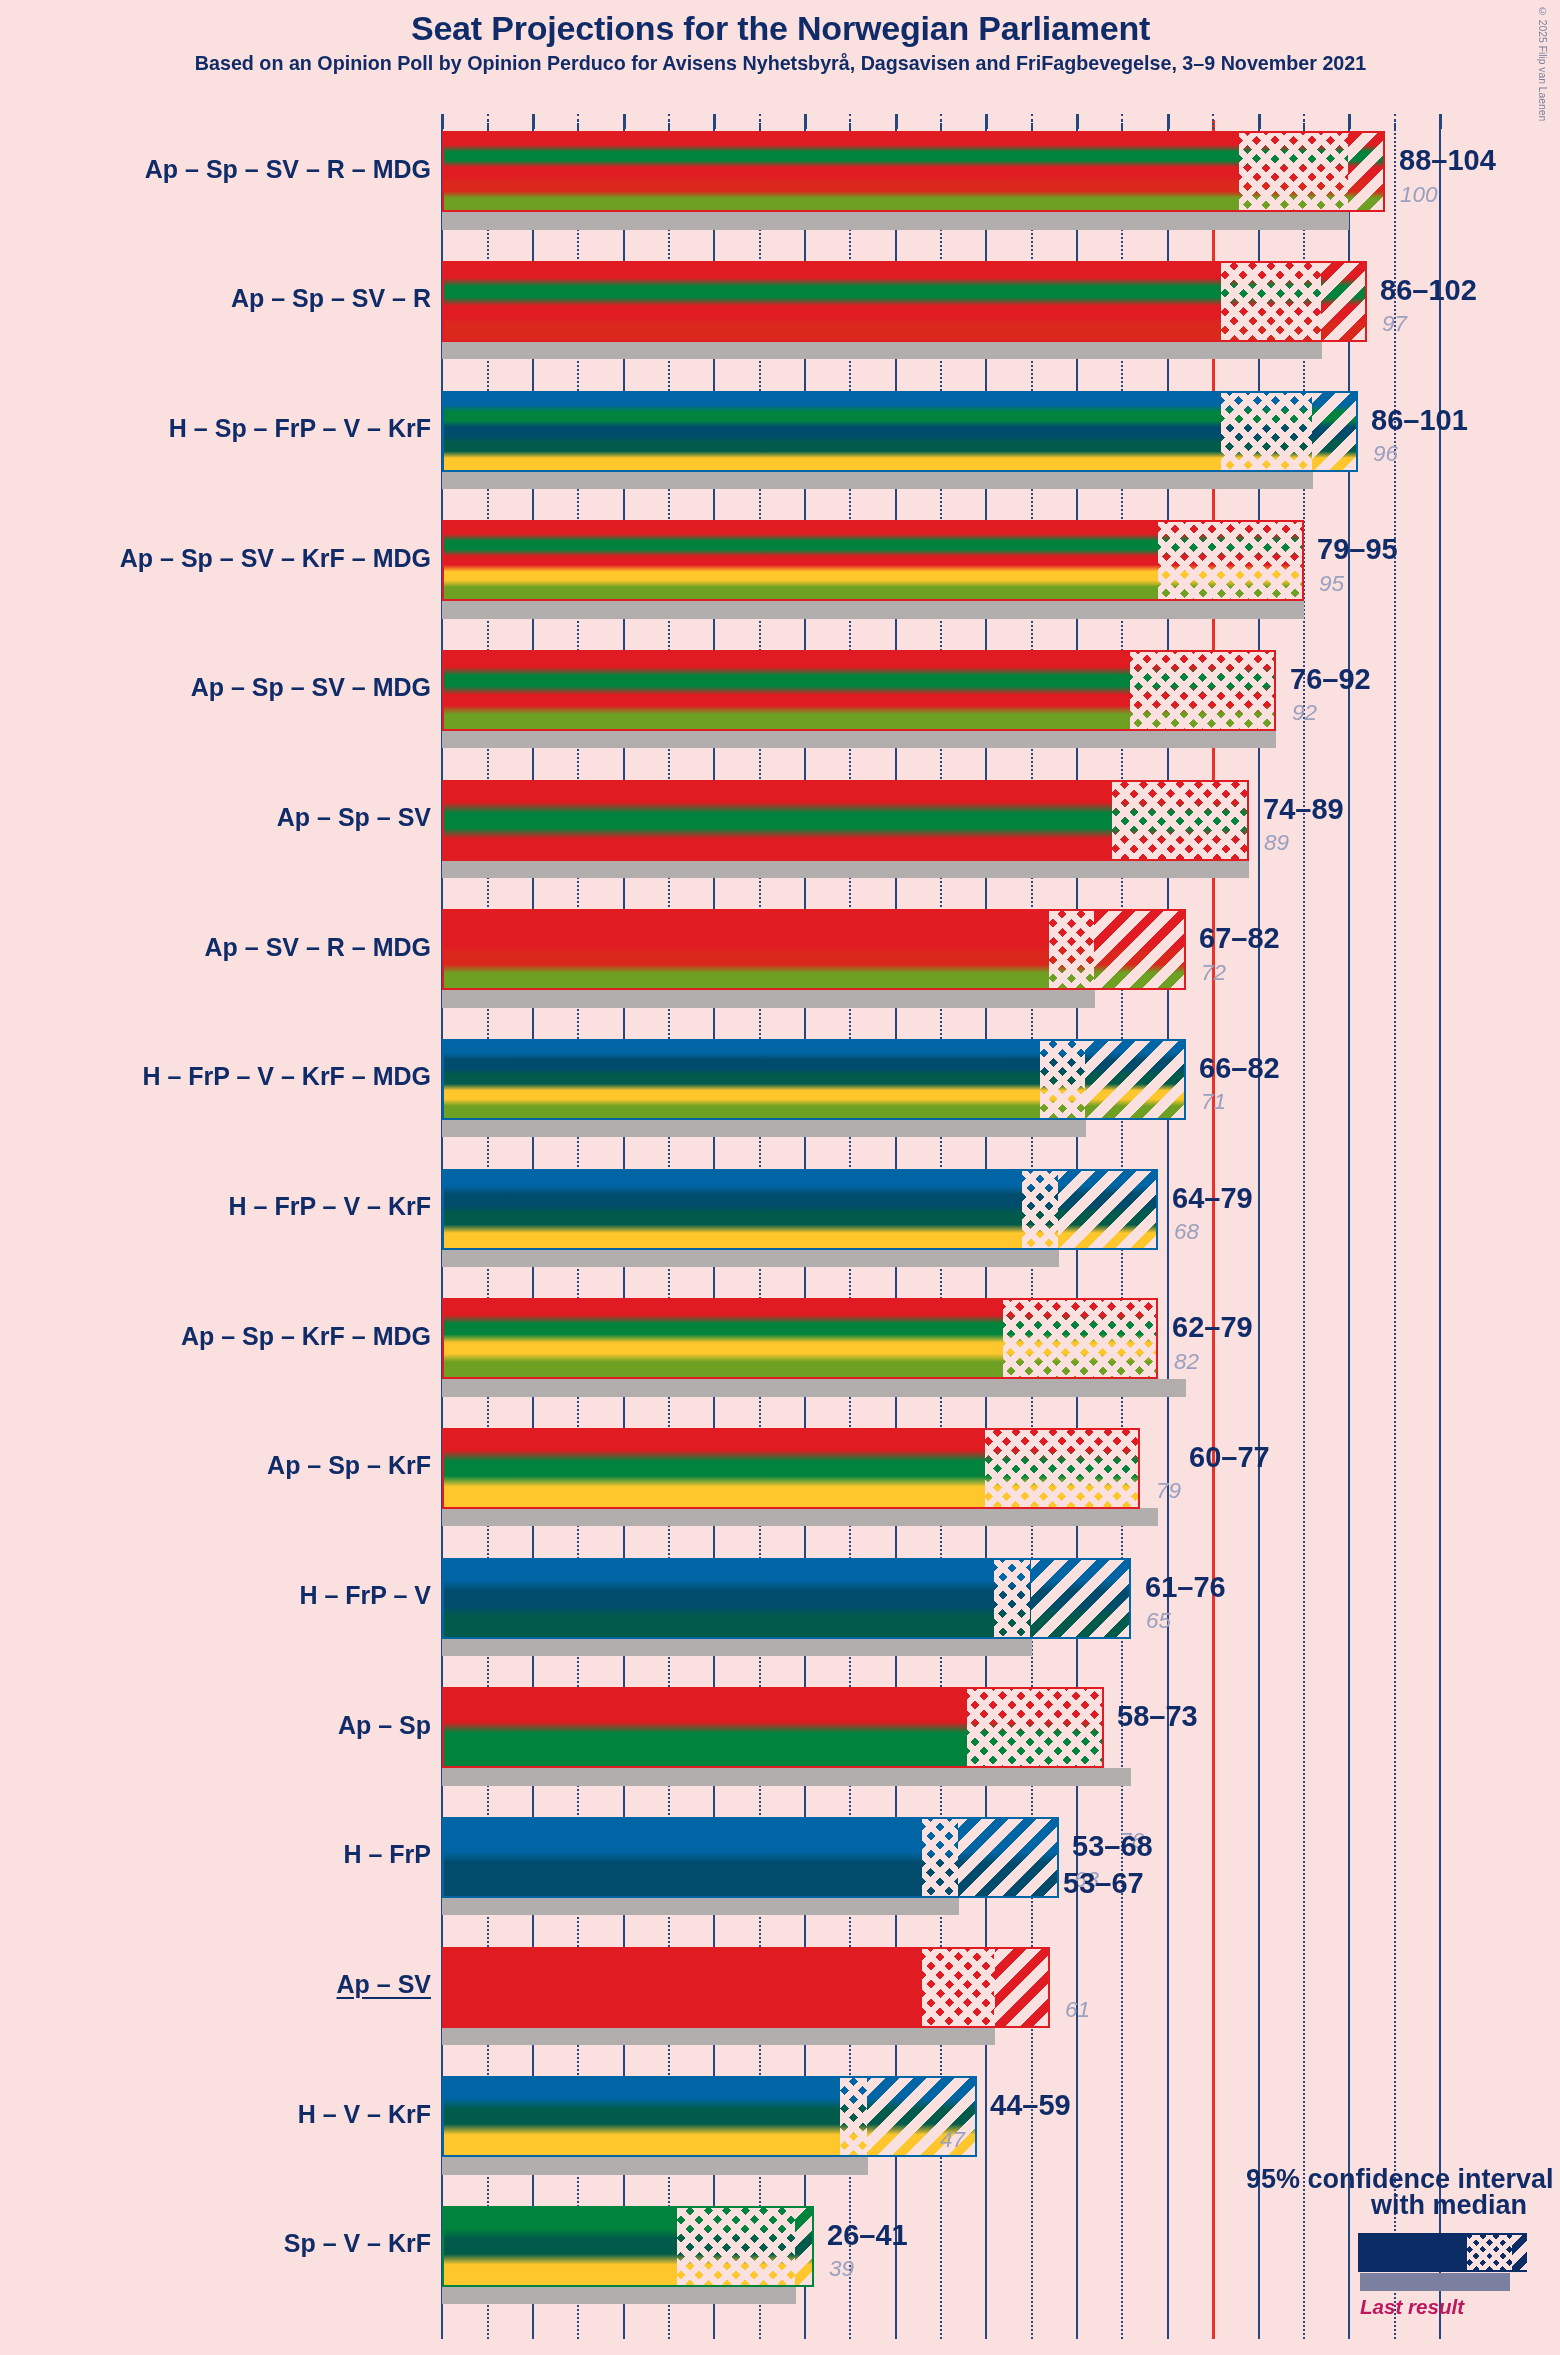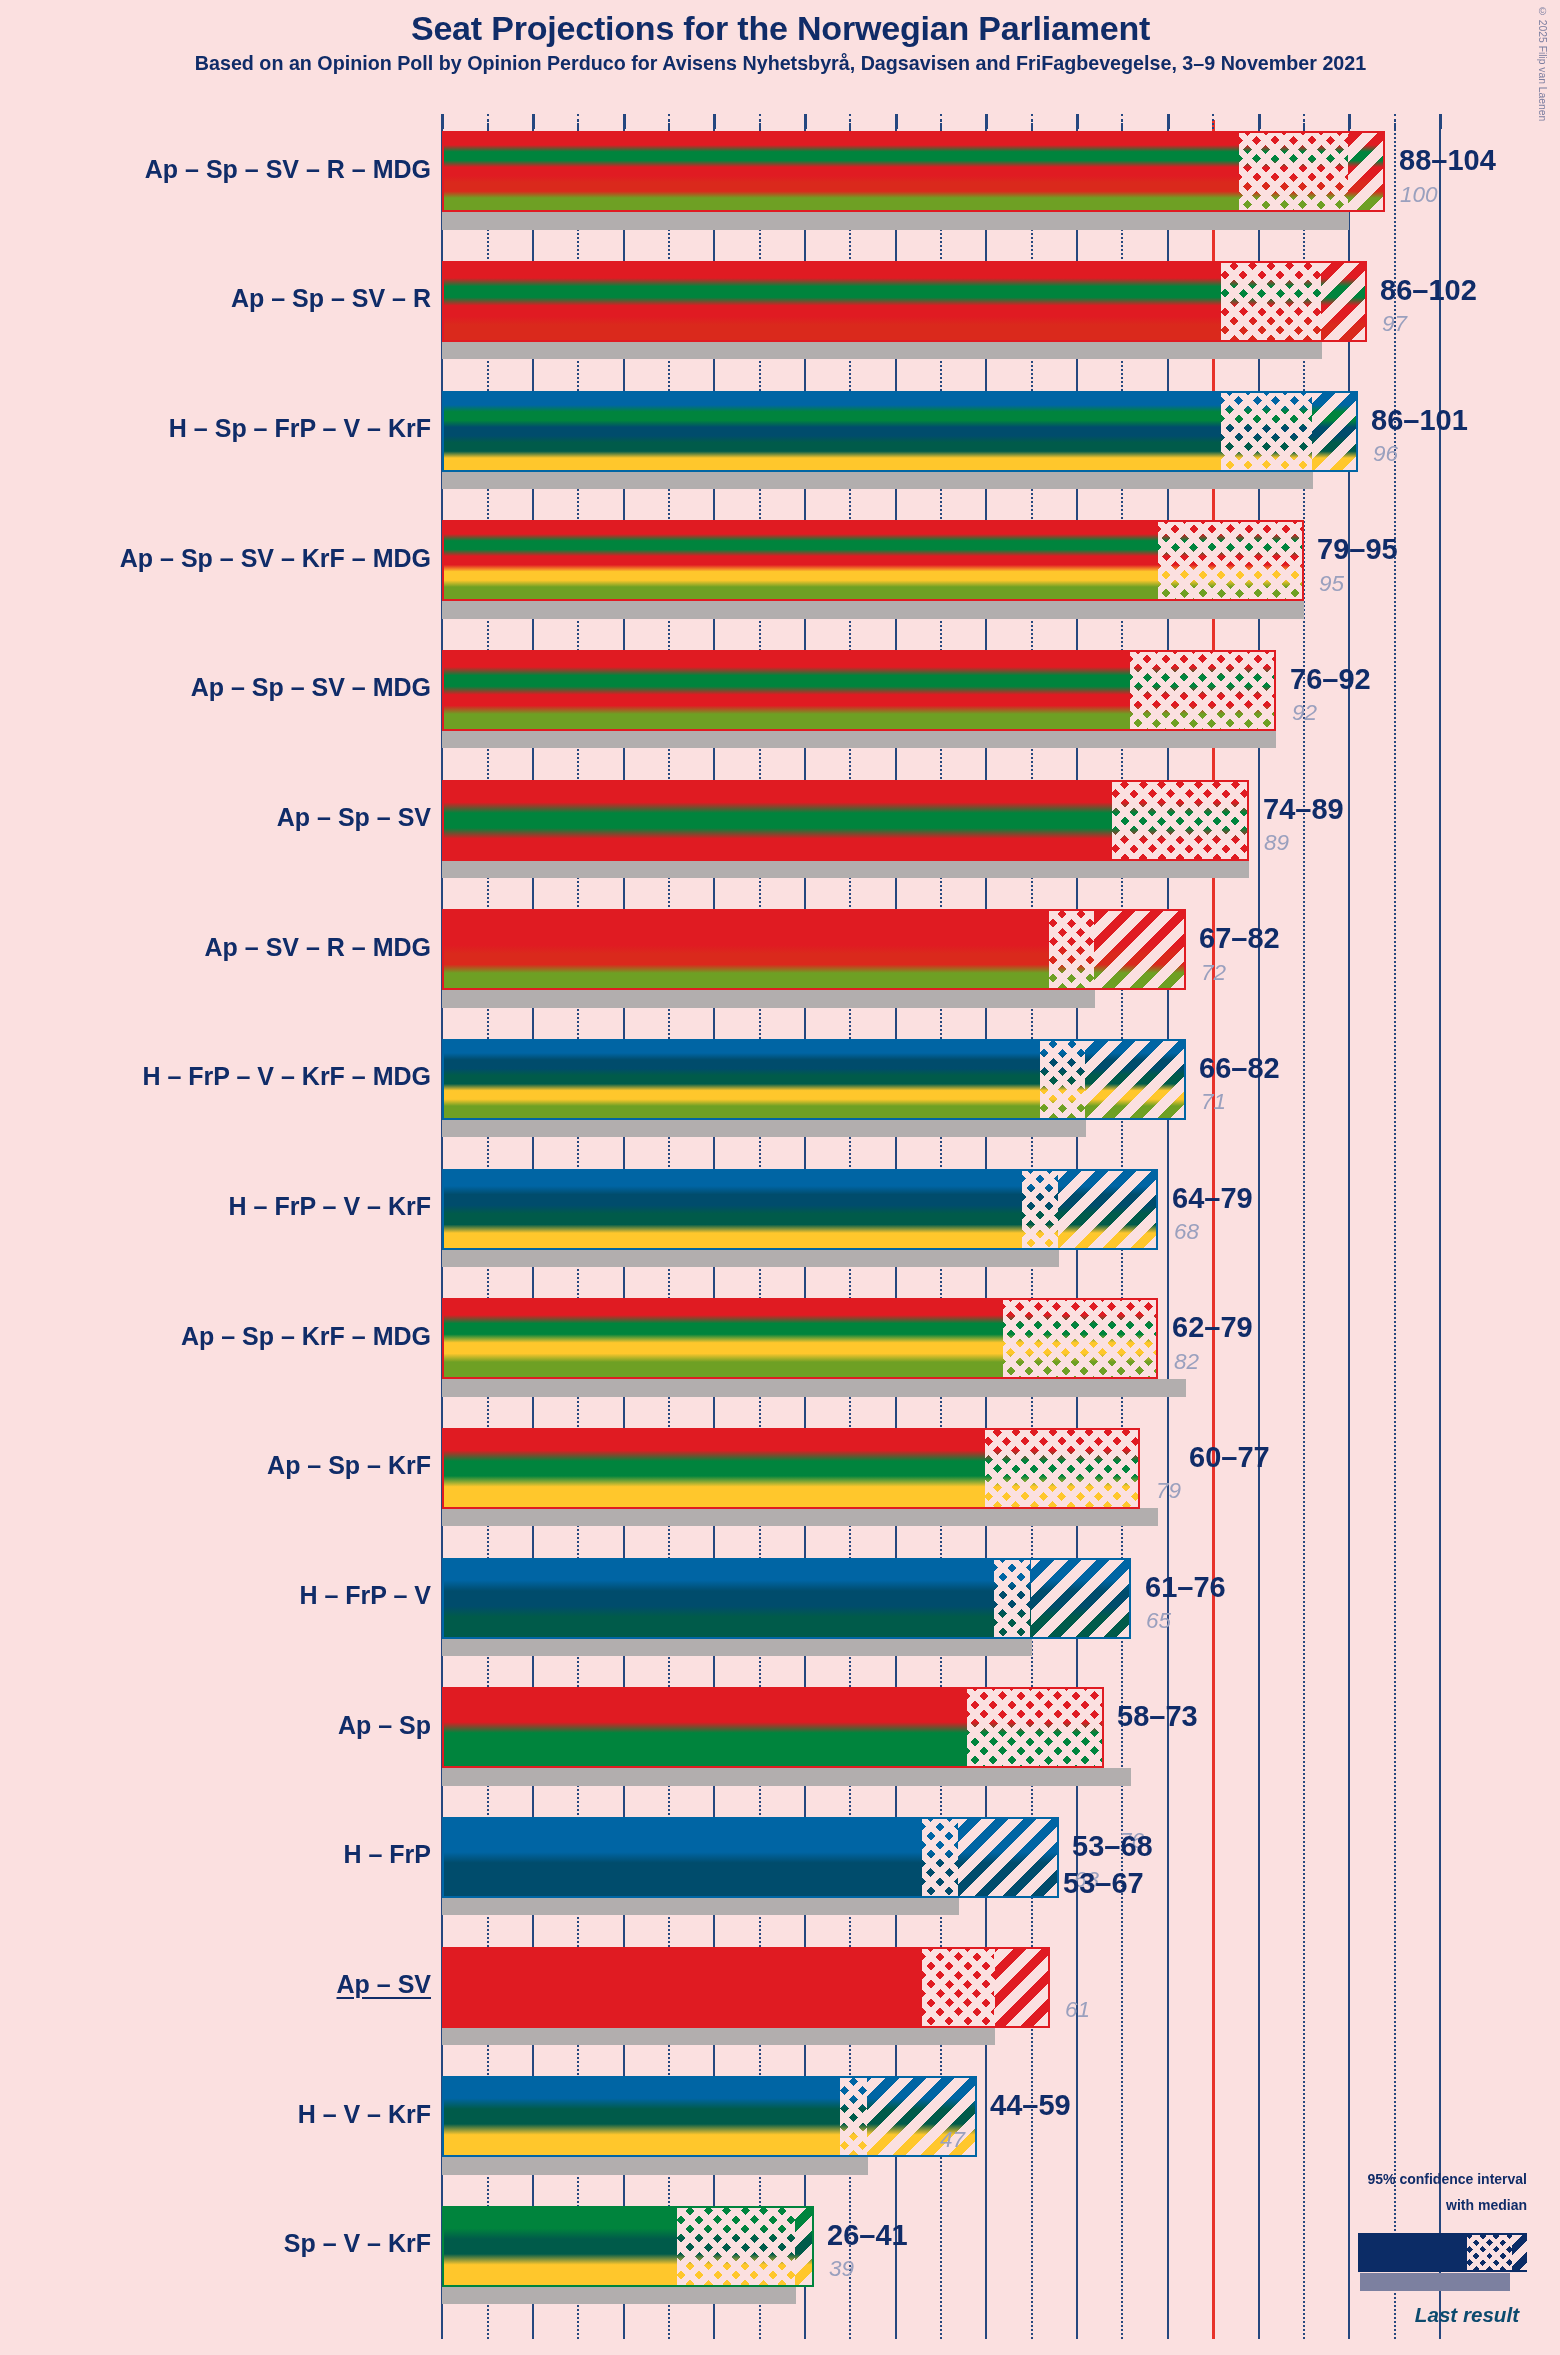--- a/index.html
+++ b/index.html
@@ -44,31 +44,31 @@
     white-space:nowrap;
   }
   .vline{position:absolute;width:1.9px;background:#25477F;}
   .vline.dotted{width:0;border-left:2.8px dotted #25477F;background:none;}
   .majline{position:absolute;width:2.8px;background:#E8322A;}
   .tick{position:absolute;width:2.8px;background:#25477F;}
   .tick.dot{width:0;border-left:2.8px dotted #25477F;background:none;}
   #legend{position:absolute;}
   #legend .ltxt{
     position:absolute;right:0;text-align:right;
-    font-size:14px;font-weight:bold;color:#102C68;line-height:26px;
+    font-size:27px;font-weight:bold;color:#102C68;line-height:26px;
     white-space:nowrap;
   }
   #legend .lbar{
     position:absolute;height:39px;background:#0C2C66;
     border:2.8px solid #0C2C66;box-sizing:border-box;
   }
   #legend .lgray{position:absolute;height:18px;background:#7C80A0;}
   #legend .llast{
     position:absolute;font-size:20.6px;font-style:italic;font-weight:bold;
-    color:#0c4a6e;white-space:nowrap;text-align:right;margin-top:8px;
+    color:#be185d;white-space:nowrap;text-align:left;
   }
 </style>
 </head>
 <body>
 
 <div id="title">Seat Projections for the Norwegian Parliament</div>
 <div id="subtitle">Based on an Opinion Poll by Opinion Perduco for Avisens Nyhetsbyrå, Dagsavisen and FriFagbevegelse, 3–9 November 2021</div>
 <div id="copyright">© 2025 Filip van Laenen</div>
 
 <div id="plot">

